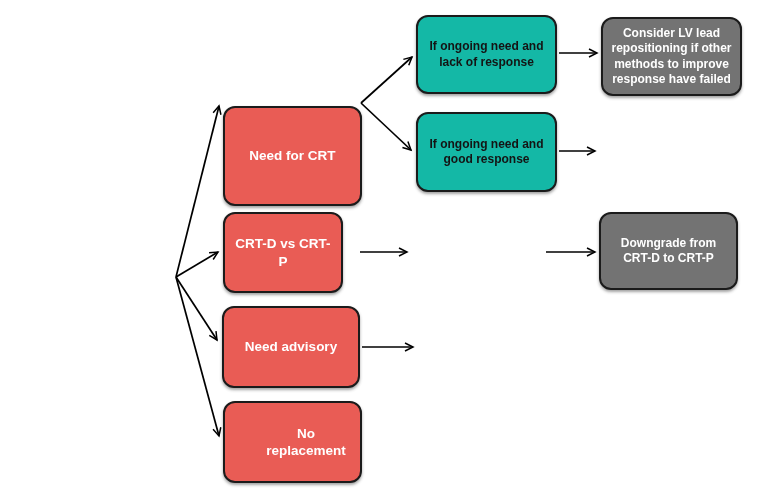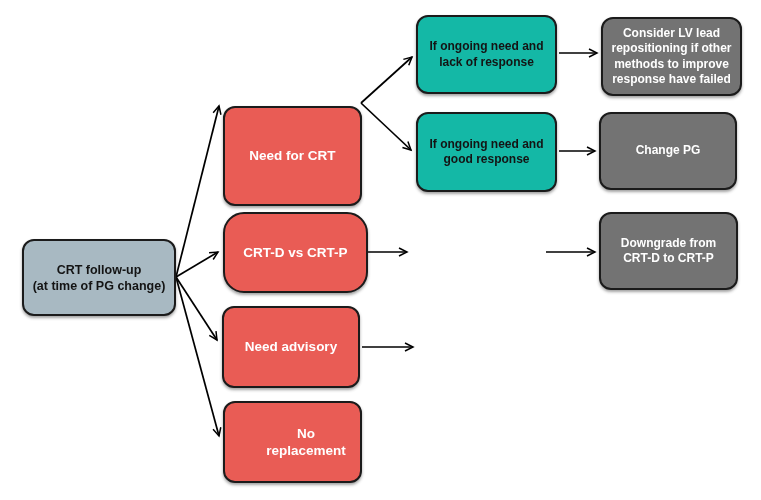--- a/index.html
+++ b/index.html
@@ -80,30 +80,26 @@
     <line class="edge" x1="176" y1="277" x2="219" y2="436" marker-end="url(#ah)"></line>
     <line class="edge" x1="361" y1="103" x2="412" y2="57" marker-end="url(#ah)"></line>
     <line class="edge" x1="361" y1="103" x2="411" y2="150" marker-end="url(#ah)"></line>
     <line class="edge" x1="559" y1="53" x2="597" y2="53" marker-end="url(#ah)"></line>
     <line class="edge" x1="559" y1="151" x2="595" y2="151" marker-end="url(#ah)"></line>
     <line class="edge" x1="360" y1="252" x2="407" y2="252" marker-end="url(#ah)"></line>
     <line class="edge" x1="546" y1="252" x2="595" y2="252" marker-end="url(#ah)"></line>
     <line class="edge" x1="362" y1="347" x2="413" y2="347" marker-end="url(#ah)"></line>
   </svg>
 
-  <div class="node root" style="left:22px; top:239px; width:154px; height:77px;">
-    <span class="label">CRT follow-up
-(at time of PG change)</span>
-  </div>
 
   <div class="node decision" style="left:223px; top:62px; width:139px; height:100px;margin-top:44px;">
     <span class="label">Need for CRT</span>
   </div>
 
-  <div class="node decision" style="left:223px; top:212px; width:145px; height:81px;border-radius:21px;">
+  <div class="node decision" style="left:223px; top:212px; width:120px; height:81px;">
     <span class="label">CRT-D vs CRT-P</span>
   </div>
 
   <div class="node decision" style="left:222px; top:306px; width:138px; height:82px;">
     <span class="label">Need advisory</span>
   </div>
 
   <div class="node decision" style="left:223px; top:401px; width:139px; height:82px;padding-left:35px;">
     <span class="label">No replacement</span>
   </div>
@@ -120,22 +116,19 @@
 
 
 
   <div class="node outcome" style="left:601px; top:17px; width:141px; height:79px;">
     <span class="label">Consider LV lead
 repositioning if other
 methods to improve
 response have failed</span>
   </div>
 
-  <div class="node outcome" style="left:599px; top:112px; width:138px; height:78px;">
-    <span class="label">Change PG</span>
-  </div>
 
   <div class="node outcome" style="left:599px; top:212px; width:139px; height:78px;">
     <span class="label">Downgrade from
 CRT-D to CRT-P</span>
   </div>
 
 </div>
 
 </body></html>

